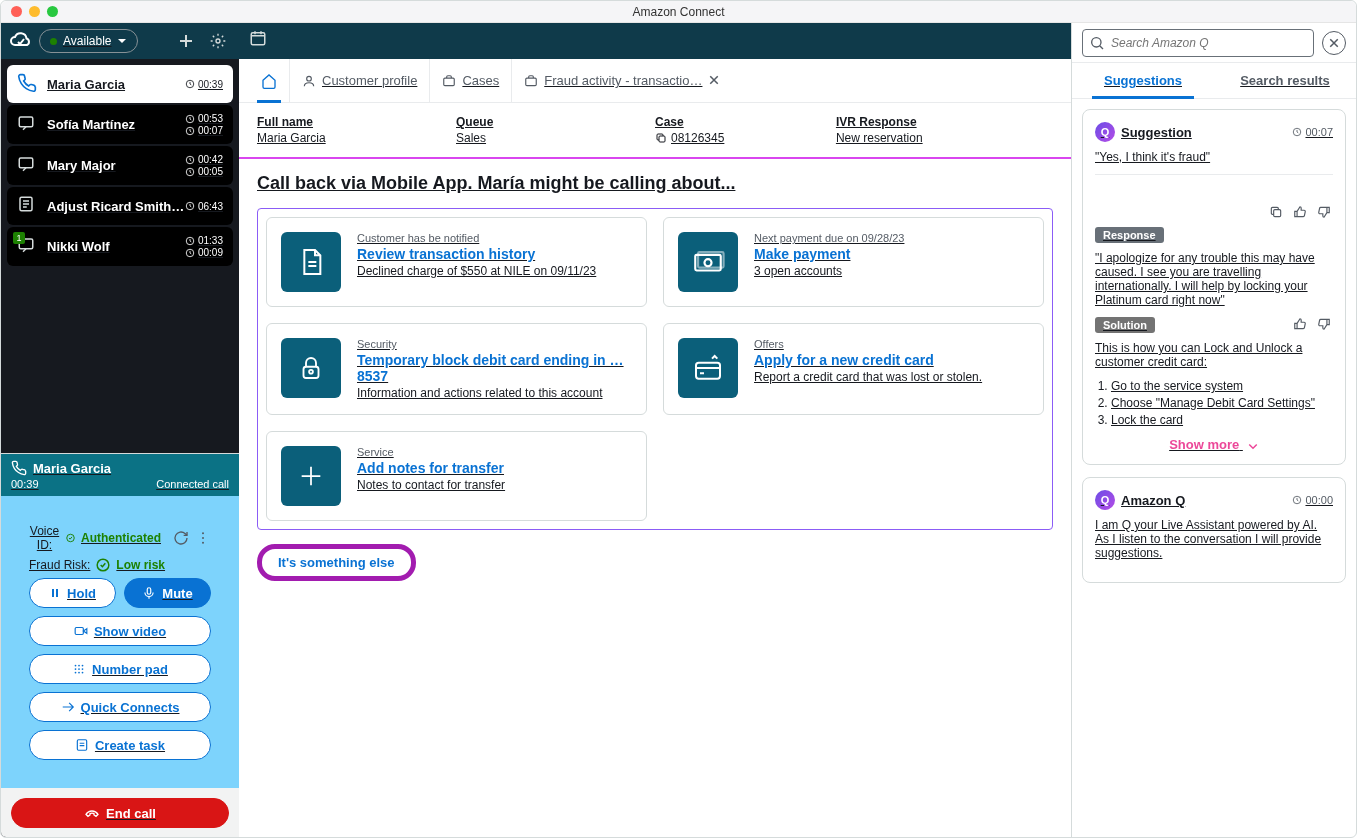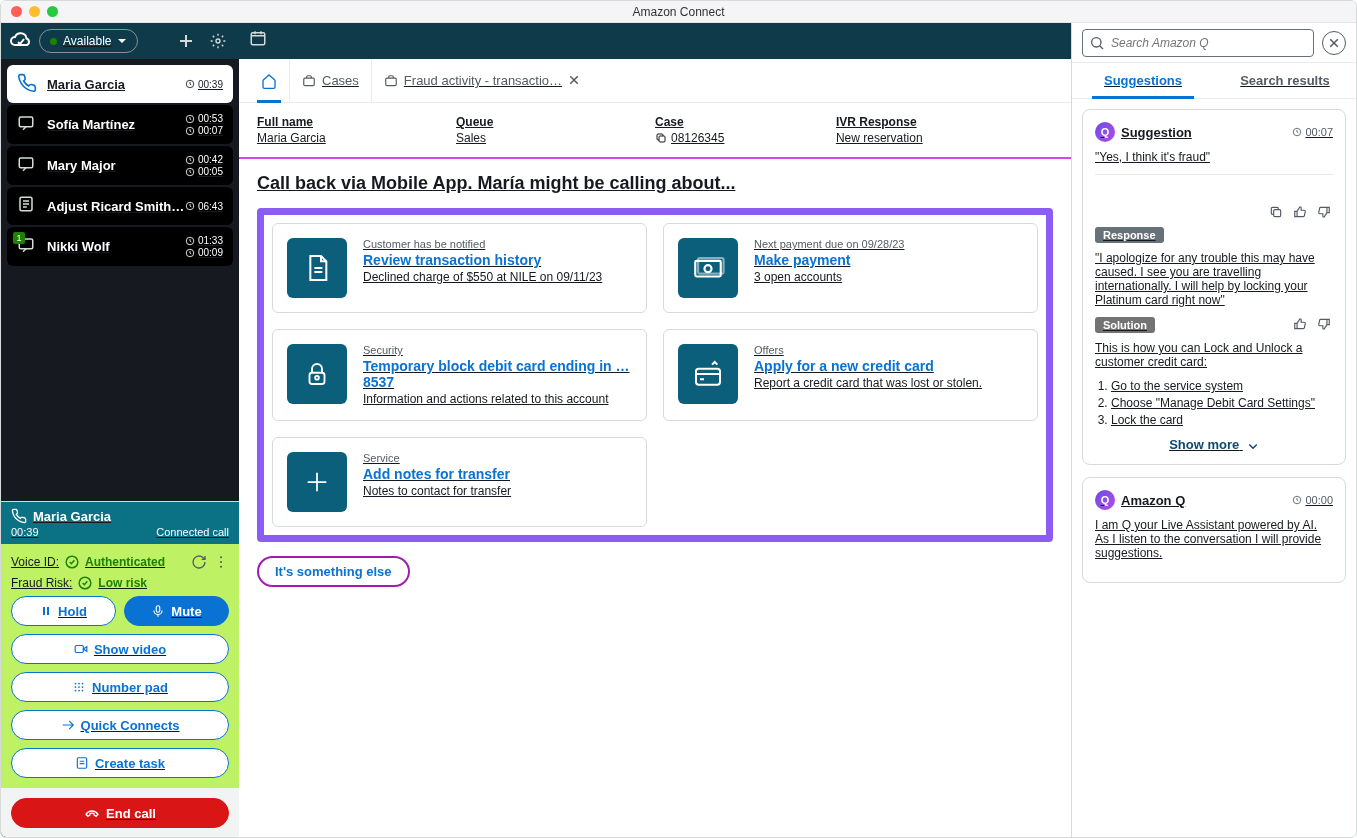--- a/index.html
+++ b/index.html
@@ -25,21 +25,21 @@
 .contact.active .ci { color: #0972d3; }
 .ci { width: 22px; height: 22px; margin-right: 8px; color: #d5dbdb; flex-shrink: 0; position: relative; }
 .cname { font-weight: 600; flex: 1; font-size: 13px; white-space: nowrap; overflow: hidden; text-overflow: ellipsis; }
 .ctimes { display: flex; flex-direction: column; align-items: flex-end; font-size: 10px; gap: 1px; }
 .ctime { display: flex; align-items: center; gap: 3px; }
 .badge-green { position: absolute; top: -4px; left: -4px; background: #1d8102; color: #fff; font-size: 9px; width: 12px; height: 12px; border-radius: 2px; display: flex; align-items: center; justify-content: center; }
 .call-panel { margin-top: auto; background: #f2f3f3; border-top: 1px solid #d5dbdb; }
 .cp-head { background: #0b7285; color: #fff; padding: 6px 10px; }
 .cp-head-row1 { display: flex; align-items: center; gap: 6px; font-weight: 600; }
 .cp-head-row2 { display: flex; justify-content: space-between; font-size: 11px; margin-top: 2px; }
-.cp-body { padding: 10px; background: #bef264; text-align: center; }
+.cp-body { padding: 28px; background: #7dd3fc; text-align: center; }
 .cp-line { display: flex; align-items: center; gap: 6px; font-size: 12px; margin-bottom: 6px; }
 .auth { color: #1d8102; font-weight: 600; }
 .cp-line .spacer { flex: 1; }
 .refresh-icon, .more-icon { width: 16px; height: 16px; color: #545b64; cursor: pointer; }
 .btn-row { display: flex; gap: 8px; margin-top: 4px; }
 .btn { border: 1px solid #0972d3; border-radius: 18px; height: 30px; display: flex; align-items: center; justify-content: center; gap: 6px; font-size: 13px; font-weight: 600; cursor: pointer; }
 .btn.hollow { background: #fff; color: #0972d3; flex: 1; }
 .btn.solid { background: #0972d3; color: #fff; flex: 1; }
 .btn.full { width: 100%; margin-top: 8px; }
 .btn.end { background: #d91515; border-color: #d91515; color: #fff; width: calc(100% - 20px); margin: 10px; height: 30px; border-radius: 18px; display: flex; align-items: center; justify-content: center; gap: 6px; font-weight: 600; cursor: pointer; }
@@ -52,27 +52,27 @@
 .tab:last-child { border-right: none; }
 .tab.active { color: #0972d3; }
 .tab.active::after { content: ''; position: absolute; bottom: -1px; left: 8px; right: 8px; height: 3px; background: #0972d3; }
 .tab .close-x { color: #545b64; width: 14px; height: 14px; }
 .infobar { display: flex; padding: 12px 18px; border-bottom: 2px solid #d946ef; }
 .info-col { display: flex; flex-direction: column; gap: 2px; }
 .info-label { font-weight: 700; font-size: 12px; }
 .info-val { font-size: 12px; color: #16191f; display: flex; align-items: center; gap: 4px; }
 .main-body { padding: 14px 18px; overflow: auto; }
 .main-heading { font-size: 18px; font-weight: 700; margin-bottom: 14px; }
-.card-grid { display: grid; grid-template-columns: 1fr 1fr; gap: 16px; border: 7px solid #8b5cf6; padding: 8px; border-radius: 4px; }
+.card-grid { display: grid; grid-template-columns: 1fr 1fr; gap: 16px; border: 1px solid #8b5cf6; padding: 8px; border-radius: 4px; }
 .card { border: 1px solid #d5dbdb; border-radius: 6px; padding: 14px; display: flex; gap: 16px; cursor: pointer; }
 .card-icon { width: 60px; height: 60px; background: #0b5f7a; border-radius: 6px; display: flex; align-items: center; justify-content: center; color: #fff; flex-shrink: 0; }
 .card-body .eyebrow { font-size: 11px; color: #545b64; }
 .card-body .title { font-size: 14px; font-weight: 700; color: #0972d3; margin: 2px 0; }
 .card-body .desc { font-size: 12px; color: #16191f; }
-.else-btn { margin-top: 14px; border: 2px solid #a21caf; color: #0972d3; background: #fff; border-radius: 18px; padding: 6px 16px; font-size: 13px; font-weight: 600; cursor: pointer; }
+.else-btn { margin-top: 14px; border: 5px solid #a21caf; color: #0972d3; background: #fff; border-radius: 18px; padding: 6px 16px; font-size: 13px; font-weight: 600; cursor: pointer; }
 
 .rightp { width: 284px; display: flex; flex-direction: column; }
 .rightp-top { height: 40px; display: flex; align-items: center; padding: 8px 10px; gap: 8px; border-bottom: 1px solid #e9ebed; }
 .search-wrap { flex: 1; position: relative; }
 .search-input { width: 100%; height: 28px; border: 1px solid #687078; border-radius: 4px; padding: 0 8px 0 28px; font-size: 12px; font-style: italic; color: #687078; }
 .search-icn { position: absolute; left: 7px; top: 6px; width: 16px; height: 16px; color: #545b64; }
 .close-circle { width: 24px; height: 24px; border: 1.5px solid #545b64; border-radius: 50%; display: flex; align-items: center; justify-content: center; color: #545b64; cursor: pointer; }
 .rtabs { display: flex; border-bottom: 1px solid #e9ebed; }
 .rtab { flex: 1; text-align: center; padding: 10px 0; font-size: 13px; font-weight: 600; color: #545b64; cursor: pointer; position: relative; }
 .rtab.active { color: #0972d3; }
@@ -85,21 +85,21 @@
 .sugg-time { font-size: 11px; color: #545b64; display: flex; align-items: center; gap: 3px; }
 .sugg-text { font-size: 12px; margin-bottom: 10px; }
 .badge { display: inline-block; padding: 2px 8px; border-radius: 3px; font-size: 11px; color: #fff; font-weight: 600; }
 .badge.gray { background: #687078; margin-top: 44px; }
 .badge.green { background: #737373; }
 .badge-row { display: flex; align-items: center; margin: 8px 0; }
 .badge-row .spacer { flex: 1; }
 .thumb { width: 16px; height: 16px; color: #545b64; cursor: pointer; margin-left: 8px; }
 .sugg-list { font-size: 12px; padding-left: 16px; }
 .sugg-list li { margin-bottom: 3px; }
-.show-more { text-align: center; color: #0c4a6e; font-size: 13px; font-weight: 600; margin-top: 10px; cursor: pointer; }
+.show-more { text-align: center; color: #ec4899; font-size: 13px; font-weight: 600; margin-top: 10px; cursor: pointer; }
 svg { display: block; }
 </style>
 </head>
 <body>
 
 <div class="titlebar">
   <div class="traffic">
     <div class="tlight r"></div>
     <div class="tlight y"></div>
     <div class="tlight g"></div>
@@ -366,20 +366,27 @@
       </span>
     </div>
     <div class="tabs">
       <div class="tab active">
         <svg width="16" height="16" viewBox="0 0 24 24" fill="none" stroke="currentColor" stroke-width="2">
             <path d="M3 11l9-8 9 8v10a2 2 0 01-2 2H5a2 2 0 01-2-2z"></path>
           </svg>
       </div>
       <div class="tab">
         <svg width="14" height="14" viewBox="0 0 24 24" fill="none" stroke="currentColor" stroke-width="2">
+            <circle cx="12" cy="8" r="4"></circle>
+            <path d="M4 21c0-4 4-6 8-6s8 2 8 6"></path>
+          </svg>
+        <span>Customer profile</span>
+      </div>
+      <div class="tab">
+        <svg width="14" height="14" viewBox="0 0 24 24" fill="none" stroke="currentColor" stroke-width="2">
             <rect x="3" y="7" width="18" height="13" rx="2"></rect>
             <path d="M8 7V5a2 2 0 012-2h4a2 2 0 012 2v2"></path>
           </svg>
         <span>Cases</span>
       </div>
       <div class="tab">
         <svg width="14" height="14" viewBox="0 0 24 24" fill="none" stroke="currentColor" stroke-width="2">
             <rect x="3" y="7" width="18" height="13" rx="2"></rect>
             <path d="M8 7V5a2 2 0 012-2h4a2 2 0 012 2v2"></path>
           </svg>

